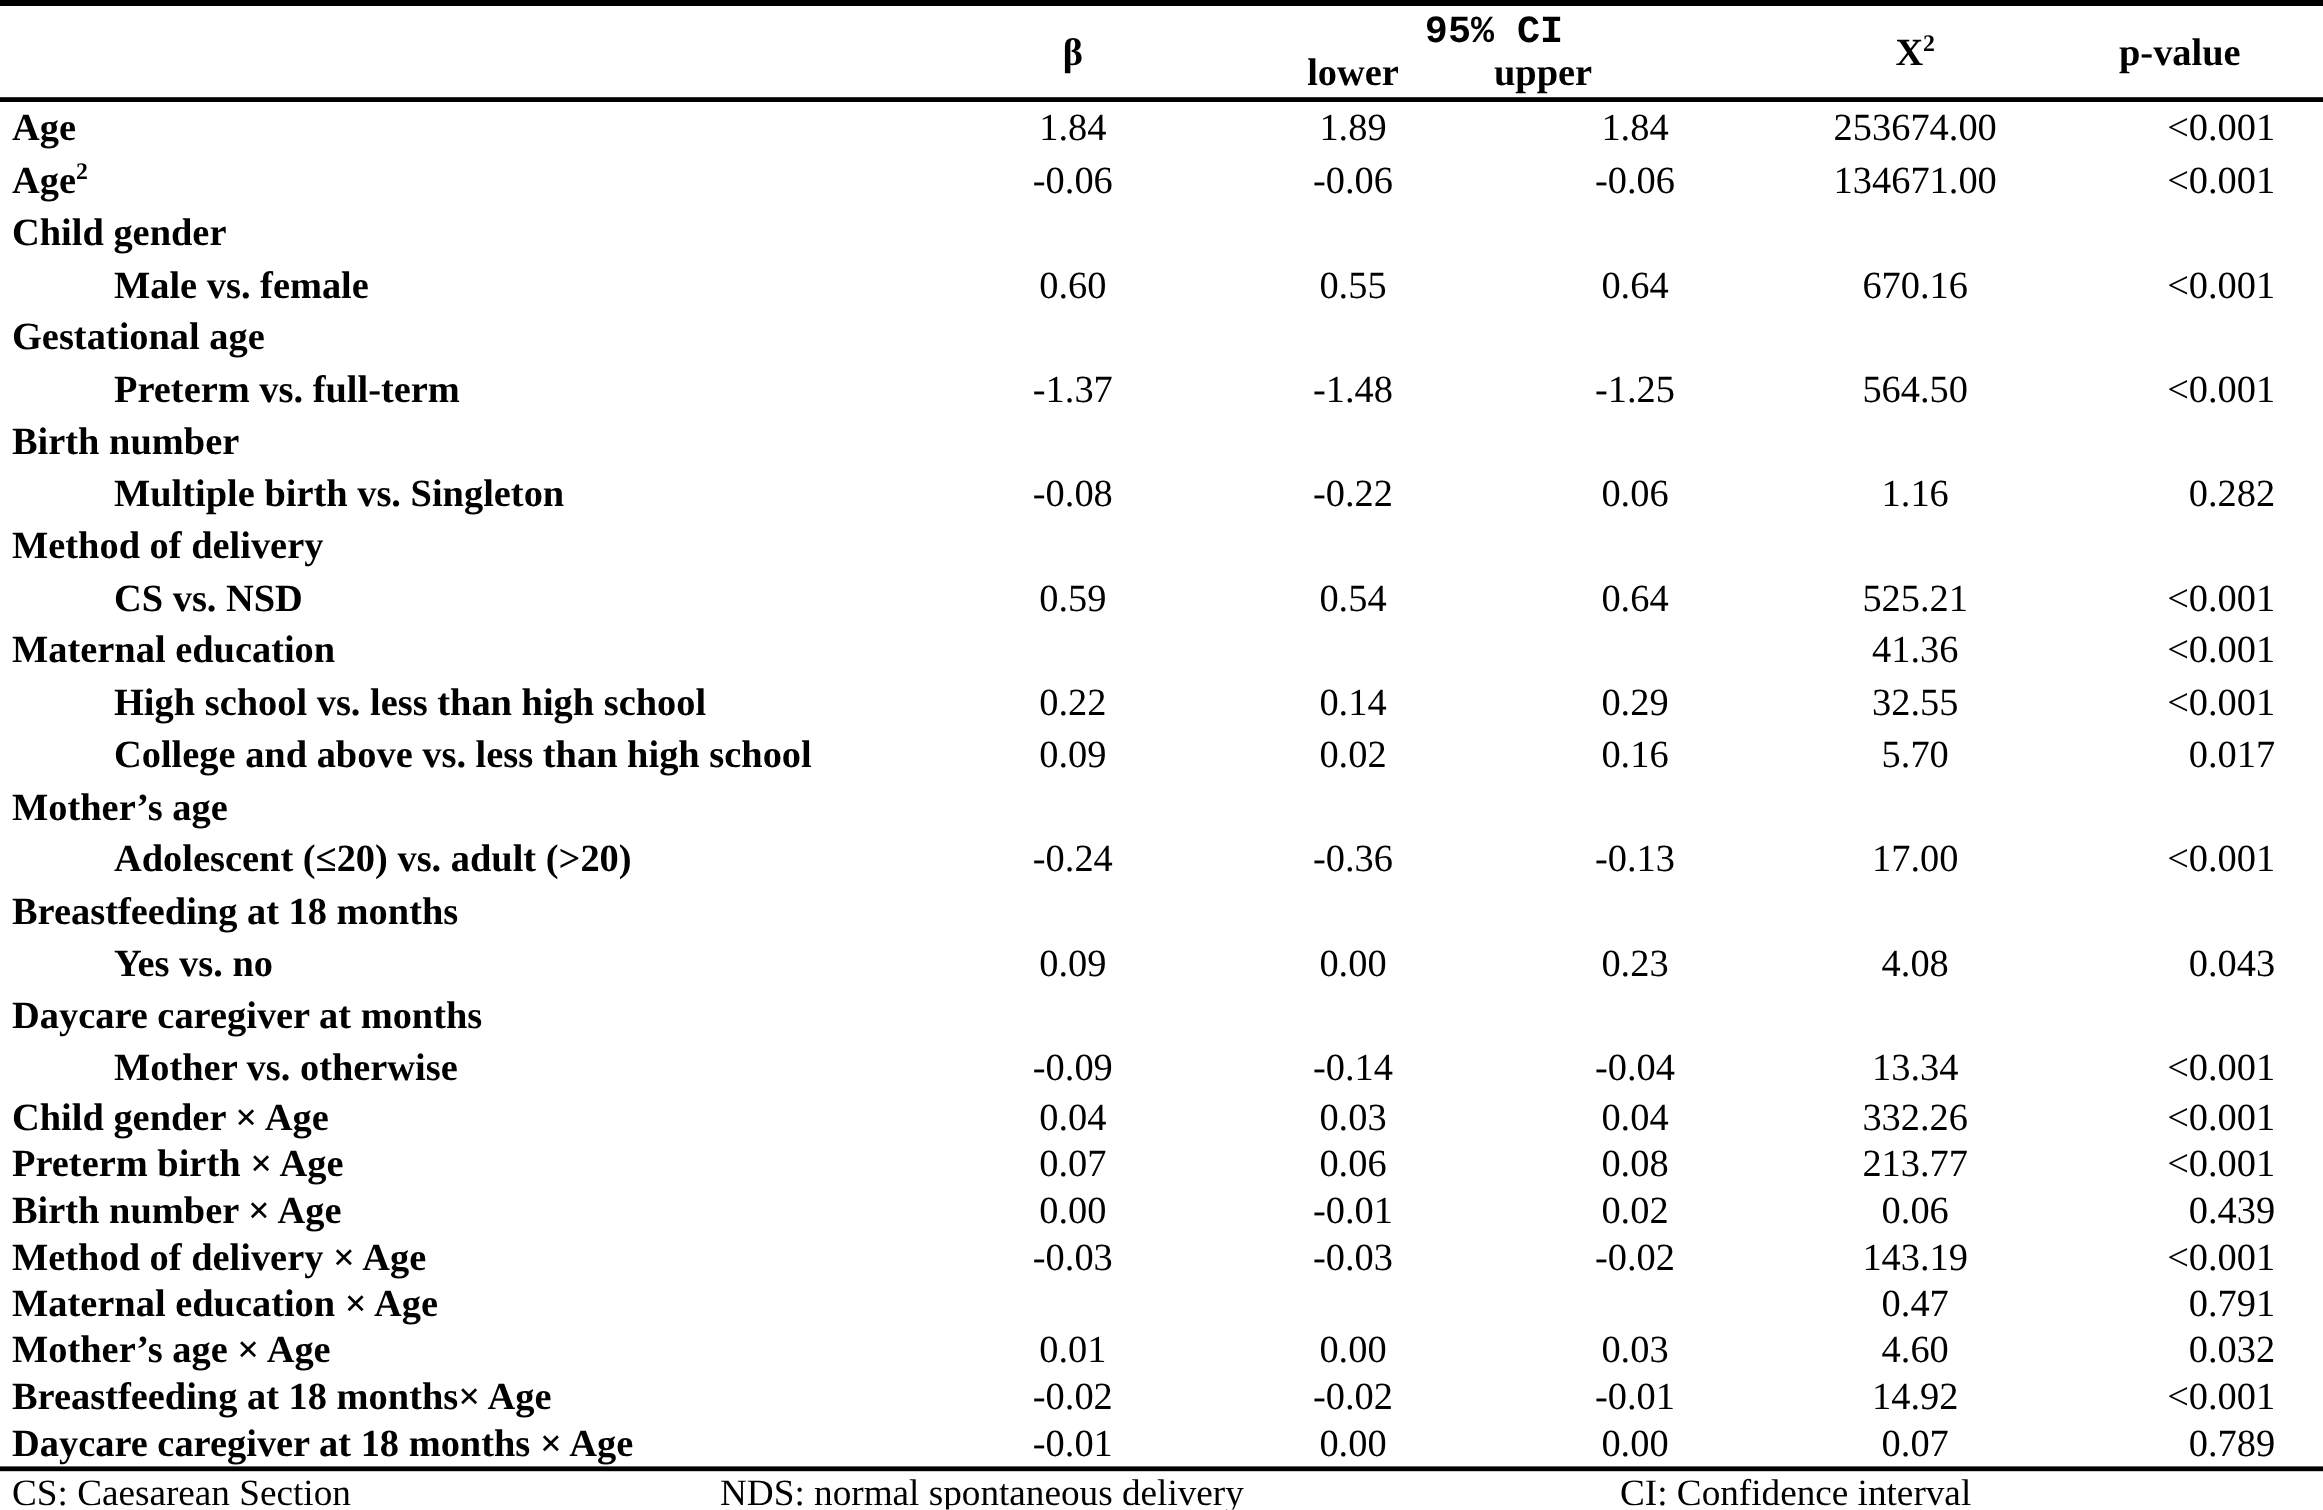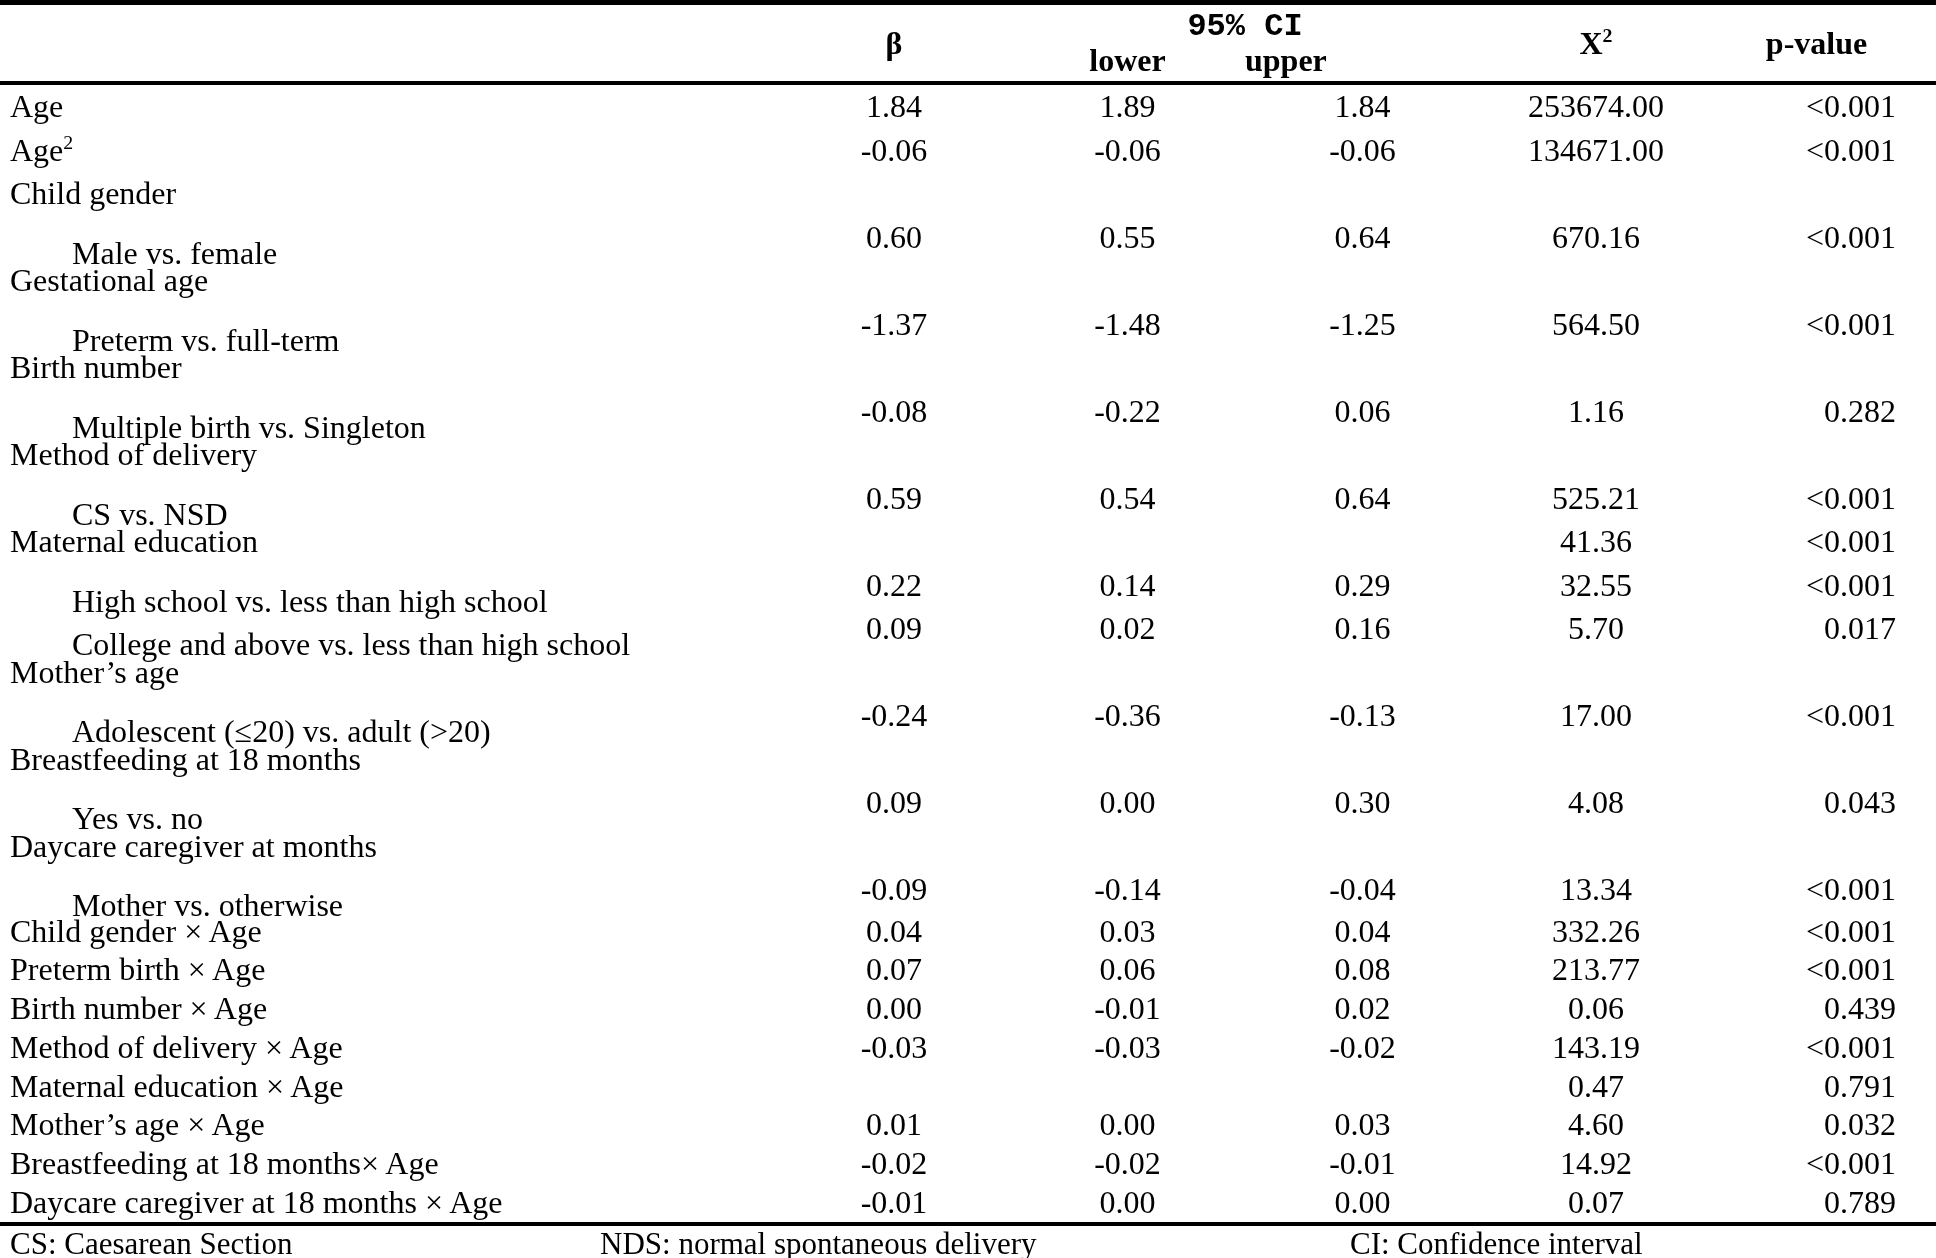--- a/index.html
+++ b/index.html
@@ -16,22 +16,22 @@
   .h-lower{grid-column:3;grid-row:2;text-align:center;line-height:34px;}
   .h-upper{grid-column:4;grid-row:2;text-align:left;line-height:34px;}
   .h-chi{grid-column:5;grid-row:1/3;text-align:center;line-height:76px;}
   .h-p{grid-column:6;grid-row:1/3;text-align:center;line-height:76px;padding-right:15px;box-sizing:border-box;}
   
   .row.tall{height:43.5px;}
   .row.tall .c{line-height:43.5px;}
   .row.short{height:38.8px;}
   .row.short .c{line-height:38.8px;}
   .c{white-space:nowrap;overflow:visible;}
-  .label{padding-left:10px;}
-  .label.indent{padding-left:72px;margin-top:16px;}
+  .label{padding-left:10px;font-weight:bold;}
+  .label.indent{padding-left:95px;}
   .num{text-align:center;}
   .pv{text-align:right;padding-right:40px;box-sizing:border-box;}
   .sup{font-size:0.62em;vertical-align:super;line-height:0;}
   
   .sep{border-top:4px solid #000;height:0;}
   .foot{position:relative;height:36px;font-size:31px;}
   .fn{position:absolute;top:0;line-height:36px;white-space:nowrap;}
   .fn1{left:10px;}
   .fn2{left:600px;}
   .fn3{left:1350px;}
@@ -191,21 +191,21 @@
     <div class="c num"></div>
     <div class="c num"></div>
     <div class="c num"></div>
     <div class="c num pv"></div>
   </div>
 
   <div class="grid row tall">
     <div class="c label indent">Yes vs. no</div>
     <div class="c num">0.09</div>
     <div class="c num">0.00</div>
-    <div class="c num">0.30</div>
+    <div class="c num">0.23</div>
     <div class="c num">4.08</div>
     <div class="c num pv">0.043</div>
   </div>
 
   <div class="grid row tall">
     <div class="c label">Daycare caregiver at months</div>
     <div class="c num"></div>
     <div class="c num"></div>
     <div class="c num"></div>
     <div class="c num"></div>

